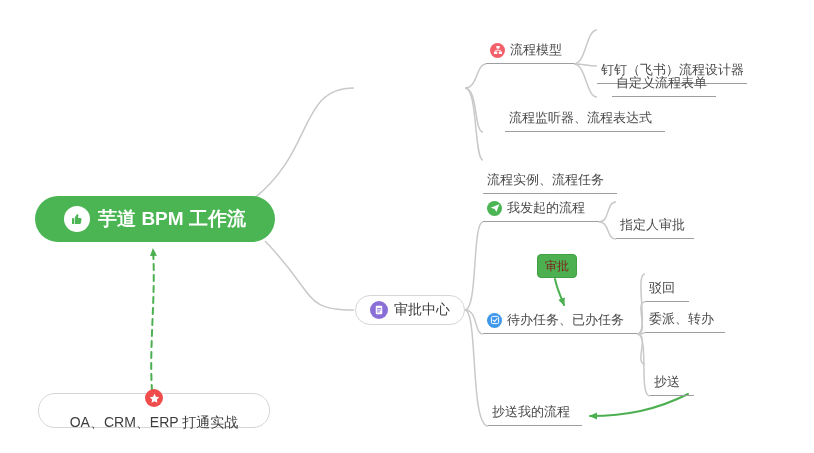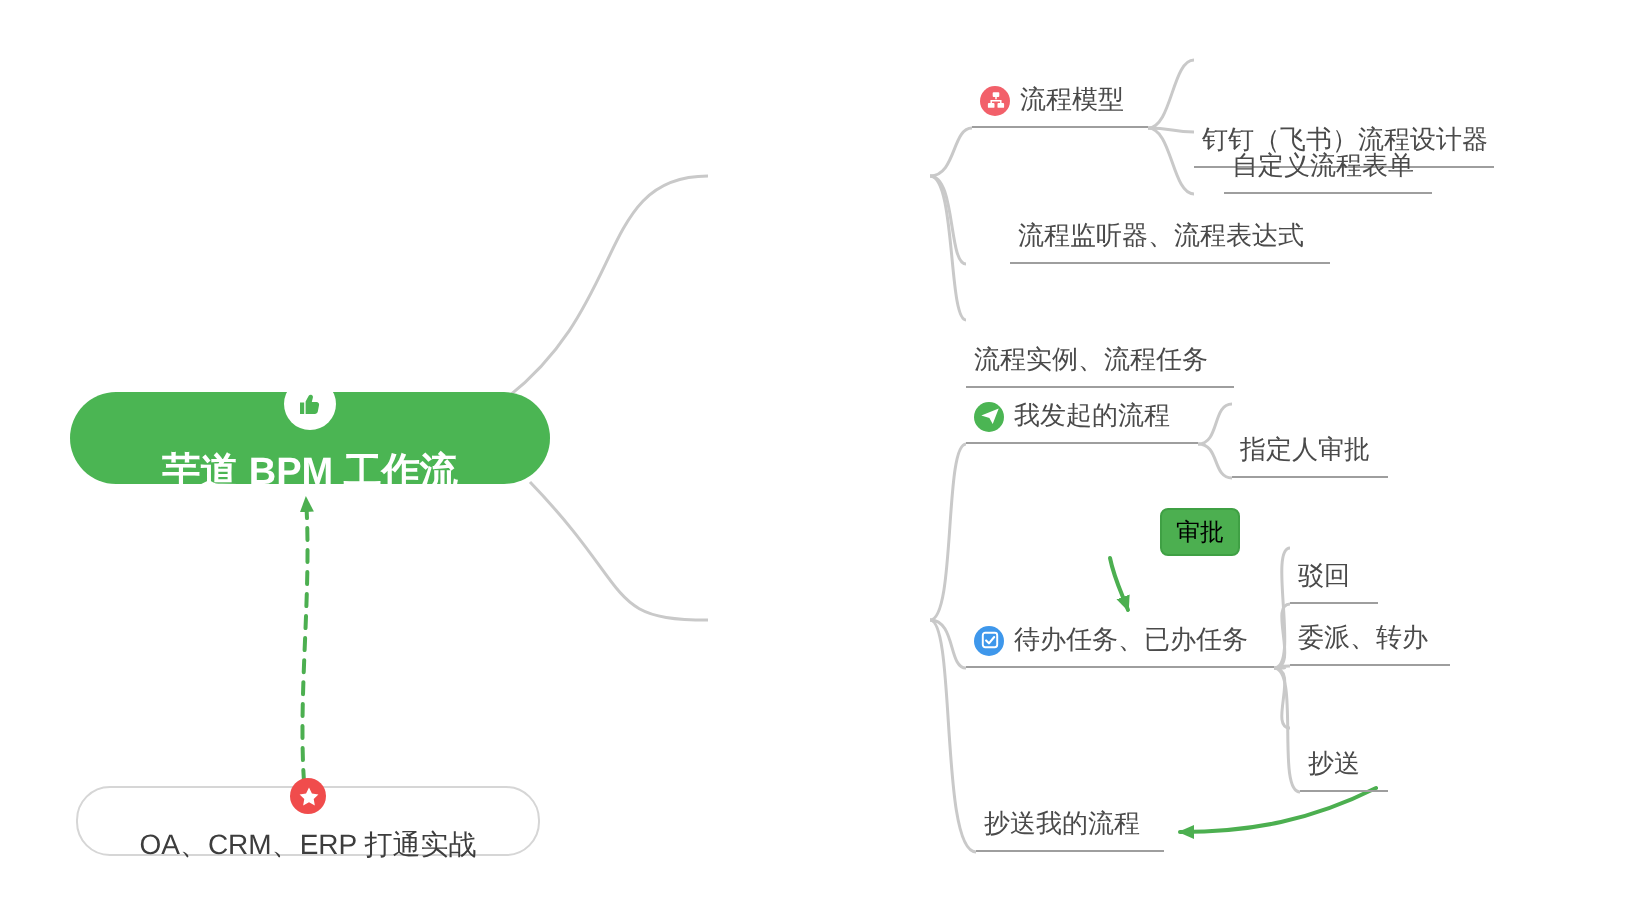--- a/index.html
+++ b/index.html
@@ -7,35 +7,35 @@
   .canvas{position:relative;width:814px;height:453px;background:#fff;overflow:hidden;}
 
   .links{position:absolute;inset:0;pointer-events:none;}
   .links .gray path{fill:none;stroke:var(--connector,#c9c9c9);stroke-width:1.5;}
   .links .green path{fill:none;stroke:var(--arrow-green,#4caf50);stroke-width:2;stroke-linecap:round;}
   .links .dashed{stroke-dasharray:6 5;}
   .ah-fill{fill:var(--arrow-green,#4caf50);}
 
   .root-node{position:absolute;left:35px;top:196px;width:240px;height:46px;box-sizing:border-box;
     background:var(--root-bg,#4bb553);border-radius:23px;display:flex;align-items:center;justify-content:center;
-    gap:8px;color:#fff;font-size:19px;font-weight:600;cursor:pointer;flex-direction:column;}
+    gap:8px;color:#fff;font-size:19px;font-weight:600;cursor:pointer;}
   .pill{position:absolute;width:110px;height:30px;box-sizing:border-box;background:#fff;
     border:1px solid var(--node-border,#d6d6d6);border-radius:15px;display:flex;align-items:center;justify-content:center;
     gap:6px;font-size:14px;color:#3d3d3d;cursor:pointer;}
   .footnote{position:absolute;left:38px;top:393px;width:232px;height:35px;box-sizing:border-box;background:#fff;
     border:1px solid var(--node-border,#d6d6d6);border-radius:17px;display:flex;align-items:center;justify-content:center;
     gap:7px;font-size:14px;color:#3d3d3d;cursor:pointer;flex-direction:column;}
 
   .leaf{position:absolute;box-sizing:border-box;display:flex;align-items:center;gap:5px;
     font-size:13px;line-height:16px;color:#4a4a4a;white-space:nowrap;padding:0 4px 5px 4px;
     border-bottom:1px solid var(--underline,#9e9e9e);cursor:pointer;}
 
   .badge{position:absolute;left:537px;top:254px;width:40px;height:24px;box-sizing:border-box;
-    background:var(--badge-bg,#4caf50);border:1px solid #3fa044;border-radius:4px;color:#000000;font-size:12px;
-    display:flex;align-items:center;justify-content:center;cursor:pointer;margin-left:43px;}
+    background:var(--badge-bg,#4caf50);border:1px solid #3fa044;border-radius:4px;color:#7f1d1d;font-size:12px;
+    display:flex;align-items:center;justify-content:center;cursor:pointer;}
 
   .ic{display:inline-flex;align-items:center;justify-content:center;border-radius:50%;flex:none;}
   .ic-15{width:15px;height:15px;}
   .ic-18{width:18px;height:18px;}
   .ic-26{width:26px;height:26px;background:#fff;}
   .bg-orange{background:var(--icon-orange,#f7a63b);}
   .bg-red{background:var(--icon-red,#f2606a);}
   .bg-green{background:var(--icon-green,#4bb553);}
   .bg-blue{background:var(--icon-blue,#3e97eb);}
   .bg-purple{background:var(--icon-purple,#8a6fd6);}
@@ -84,20 +84,29 @@
   <div class="root-node">
     <span class="ic ic-26">
       <svg width="16" height="16" viewBox="0 0 16 16">
           <path class="thumb-fill" d="M3 7.2h2.1V13H3z M5.8 13h4.6c.74 0 1.37-.53 1.5-1.26l.63-3.2A1.3 1.3 0 0 0 11.26 7H8.9l.55-2.3c.14-.6-.23-1.2-.83-1.35-.5-.12-1 .1-1.26.55L5.8 6.8z"></path>
         </svg>
     </span>
     <span>芋道 BPM 工作流</span>
   </div>
 
 
+  <div class="pill" style="left:355px;top:295px;">
+    <span class="ic ic-18 bg-purple">
+      <svg width="14" height="14" viewBox="0 0 16 16">
+          <rect x="4.3" y="3.2" width="7.4" height="9.6" rx="1" fill="#fff"></rect>
+          <path class="purple-stroke" d="M6 6.2h4M6 8.2h4M6 10.2h2.6" fill="none" stroke-width="1" stroke-linecap="round"></path>
+        </svg>
+    </span>
+    <span>审批中心</span>
+  </div>
 
   <div class="leaf" style="left:486px;top:42px;width:88px;">
     <span class="ic ic-15 bg-red">
       <svg width="12" height="12" viewBox="0 0 16 16">
           <rect x="5.8" y="2.8" width="4.4" height="3.2" rx="0.6" fill="#fff"></rect>
           <rect x="2.6" y="10" width="4.4" height="3.2" rx="0.6" fill="#fff"></rect>
           <rect x="9" y="10" width="4.4" height="3.2" rx="0.6" fill="#fff"></rect>
           <path d="M8 6v1.5M4.8 10V8.5h6.4V10" stroke="#fff" stroke-width="1" fill="none"></path>
         </svg>
     </span>

